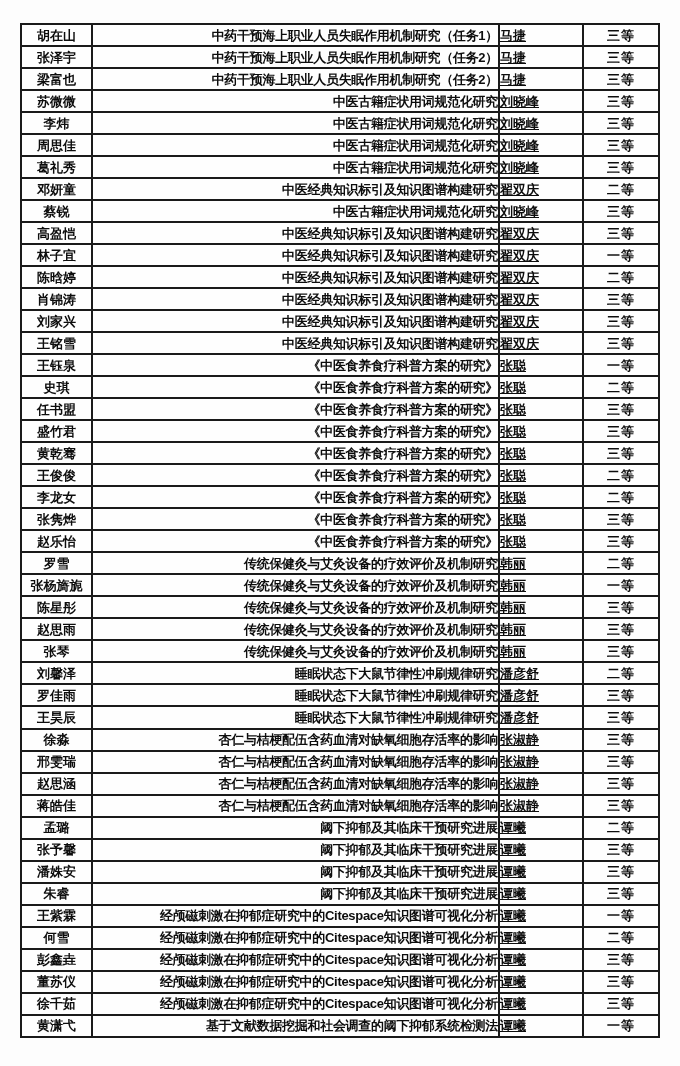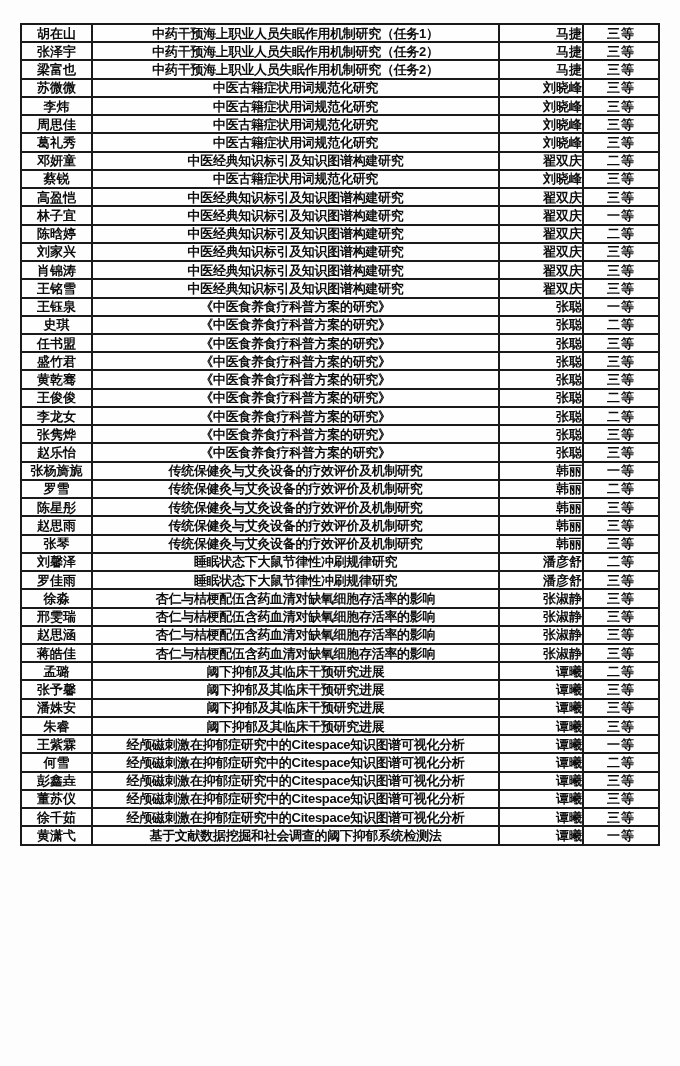--- a/index.html
+++ b/index.html
@@ -17,43 +17,43 @@
   .page {
     position: absolute;
     inset: 0;
     background: #fdfdfd;
   }
   .table-wrap {
     position: absolute;
     left: 20px;
     top: 23px;
     width: 638px;
-    height: 823px;
+    height: 1015px;
   }
   table.awards {
     width: 100%;
     height: 100%;
     border-collapse: collapse;
     table-layout: fixed;
   }
   table.awards td {
     border: 2px solid #1a1a1a;
     font-size: 13px;
     font-weight: bold;
     line-height: 1;
     padding: 0;
     overflow: hidden;
     white-space: nowrap;
     vertical-align: middle;
     color: #0d0d0d;
     background: #fefefe;
   }
   td.c-name    { text-align: center; }
-  td.c-title   { text-align: center; padding-left: 5px; letter-spacing: -0.3px; border-radius: 7px; }
-  td.c-advisor { text-align: right; }
+  td.c-title   { text-align: right; padding-left: 5px; letter-spacing: -0.3px; }
+  td.c-advisor { text-align: left; text-decoration: underline; }
   td.c-award   { text-align: center; letter-spacing: 1px; }
 </style>
 </head>
 <body>
 
 <div class="page">
   <div class="table-wrap">
     <table class="awards">
       <colgroup>
         <col style="width:71px">
@@ -128,32 +128,32 @@
             <td class="c-advisor">翟双庆</td>
             <td class="c-award">一等</td>
           </tr>
           <tr>
             <td class="c-name">陈晗婷</td>
             <td class="c-title">中医经典知识标引及知识图谱构建研究</td>
             <td class="c-advisor">翟双庆</td>
             <td class="c-award">二等</td>
           </tr>
           <tr>
+            <td class="c-name">肖锦涛</td>
+            <td class="c-title">中医经典知识标引及知识图谱构建研究</td>
+            <td class="c-advisor">翟双庆</td>
+            <td class="c-award">三等</td>
+          </tr>
+          <tr>
             <td class="c-name">刘家兴</td>
             <td class="c-title">中医经典知识标引及知识图谱构建研究</td>
             <td class="c-advisor">翟双庆</td>
             <td class="c-award">三等</td>
           </tr>
           <tr>
-            <td class="c-name">肖锦涛</td>
-            <td class="c-title">中医经典知识标引及知识图谱构建研究</td>
-            <td class="c-advisor">翟双庆</td>
-            <td class="c-award">三等</td>
-          </tr>
-          <tr>
             <td class="c-name">王铭雪</td>
             <td class="c-title">中医经典知识标引及知识图谱构建研究</td>
             <td class="c-advisor">翟双庆</td>
             <td class="c-award">三等</td>
           </tr>
           <tr>
             <td class="c-name">王钰泉</td>
             <td class="c-title">《中医食养食疗科普方案的研究》</td>
             <td class="c-advisor">张聪</td>
             <td class="c-award">一等</td>
@@ -200,30 +200,30 @@
             <td class="c-advisor">张聪</td>
             <td class="c-award">三等</td>
           </tr>
           <tr>
             <td class="c-name">赵乐怡</td>
             <td class="c-title">《中医食养食疗科普方案的研究》</td>
             <td class="c-advisor">张聪</td>
             <td class="c-award">三等</td>
           </tr>
           <tr>
+            <td class="c-name">罗雪</td>
+            <td class="c-title">传统保健灸与艾灸设备的疗效评价及机制研究</td>
+            <td class="c-advisor">韩丽</td>
+            <td class="c-award">二等</td>
+          </tr>
+          <tr>
             <td class="c-name">张杨旖旎</td>
             <td class="c-title">传统保健灸与艾灸设备的疗效评价及机制研究</td>
             <td class="c-advisor">韩丽</td>
             <td class="c-award">一等</td>
-          </tr>
-          <tr>
-            <td class="c-name">罗雪</td>
-            <td class="c-title">传统保健灸与艾灸设备的疗效评价及机制研究</td>
-            <td class="c-advisor">韩丽</td>
-            <td class="c-award">二等</td>
           </tr>
           <tr>
             <td class="c-name">陈星彤</td>
             <td class="c-title">传统保健灸与艾灸设备的疗效评价及机制研究</td>
             <td class="c-advisor">韩丽</td>
             <td class="c-award">三等</td>
           </tr>
           <tr>
             <td class="c-name">赵思雨</td>
             <td class="c-title">传统保健灸与艾灸设备的疗效评价及机制研究</td>
@@ -237,20 +237,26 @@
             <td class="c-award">三等</td>
           </tr>
           <tr>
             <td class="c-name">刘馨泽</td>
             <td class="c-title">睡眠状态下大鼠节律性冲刷规律研究</td>
             <td class="c-advisor">潘彦舒</td>
             <td class="c-award">二等</td>
           </tr>
           <tr>
             <td class="c-name">罗佳雨</td>
+            <td class="c-title">睡眠状态下大鼠节律性冲刷规律研究</td>
+            <td class="c-advisor">潘彦舒</td>
+            <td class="c-award">三等</td>
+          </tr>
+          <tr>
+            <td class="c-name">王昊辰</td>
             <td class="c-title">睡眠状态下大鼠节律性冲刷规律研究</td>
             <td class="c-advisor">潘彦舒</td>
             <td class="c-award">三等</td>
           </tr>
           <tr>
             <td class="c-name">徐淼</td>
             <td class="c-title">杏仁与桔梗配伍含药血清对缺氧细胞存活率的影响</td>
             <td class="c-advisor">张淑静</td>
             <td class="c-award">三等</td>
           </tr>

